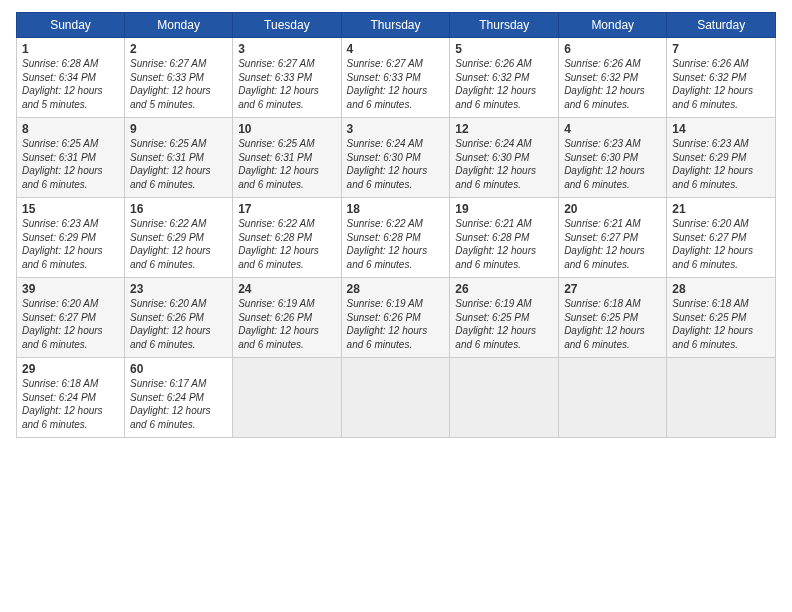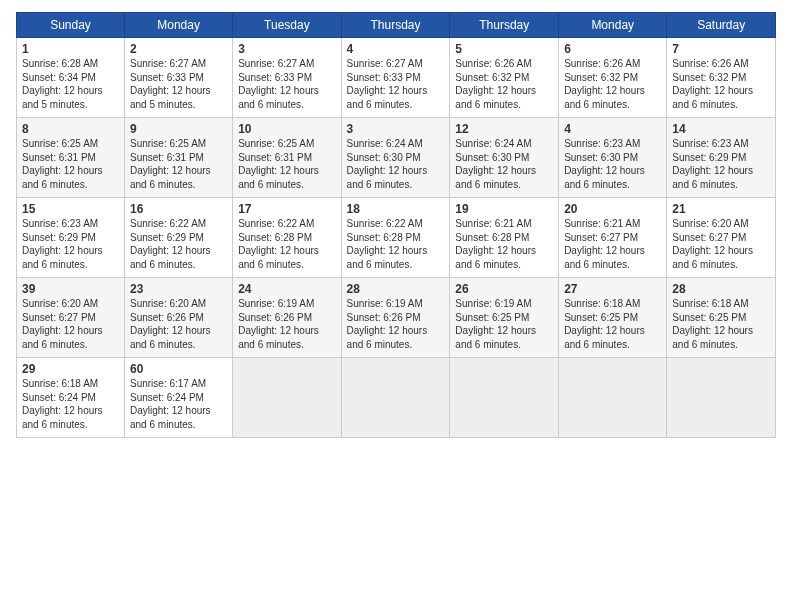--- a/index.html
+++ b/index.html
@@ -81,20 +81,21 @@
     }
     .day-number {
       font-weight: bold;
       font-size: 12px;
       margin-bottom: 1px;
       display: block;
     }
     .day-info {
       line-height: 1.35;
       color: #333;
+      font-style: italic;
     }
     .empty {
       background: #eee !important;
     }
   </style>
 </head>
 <body>
 
 <div class="page">
 

